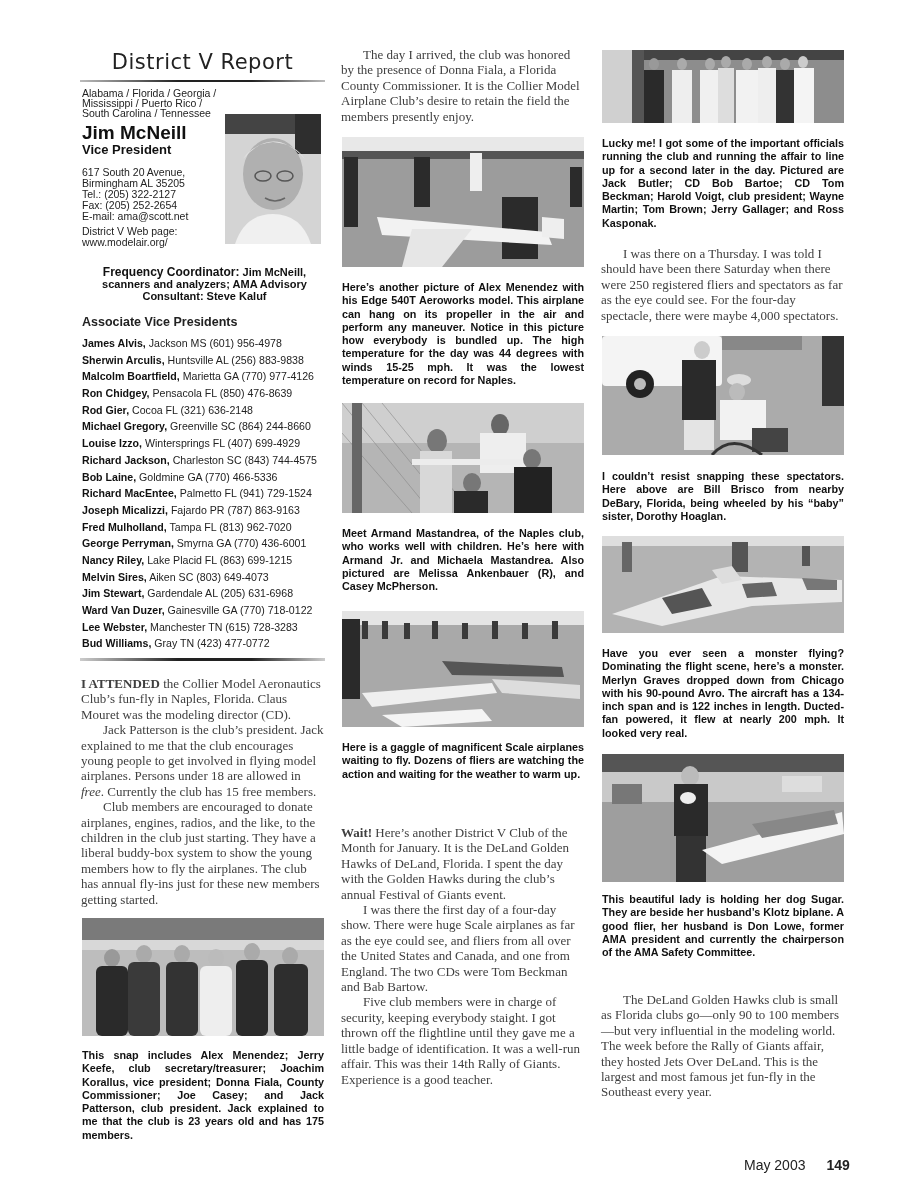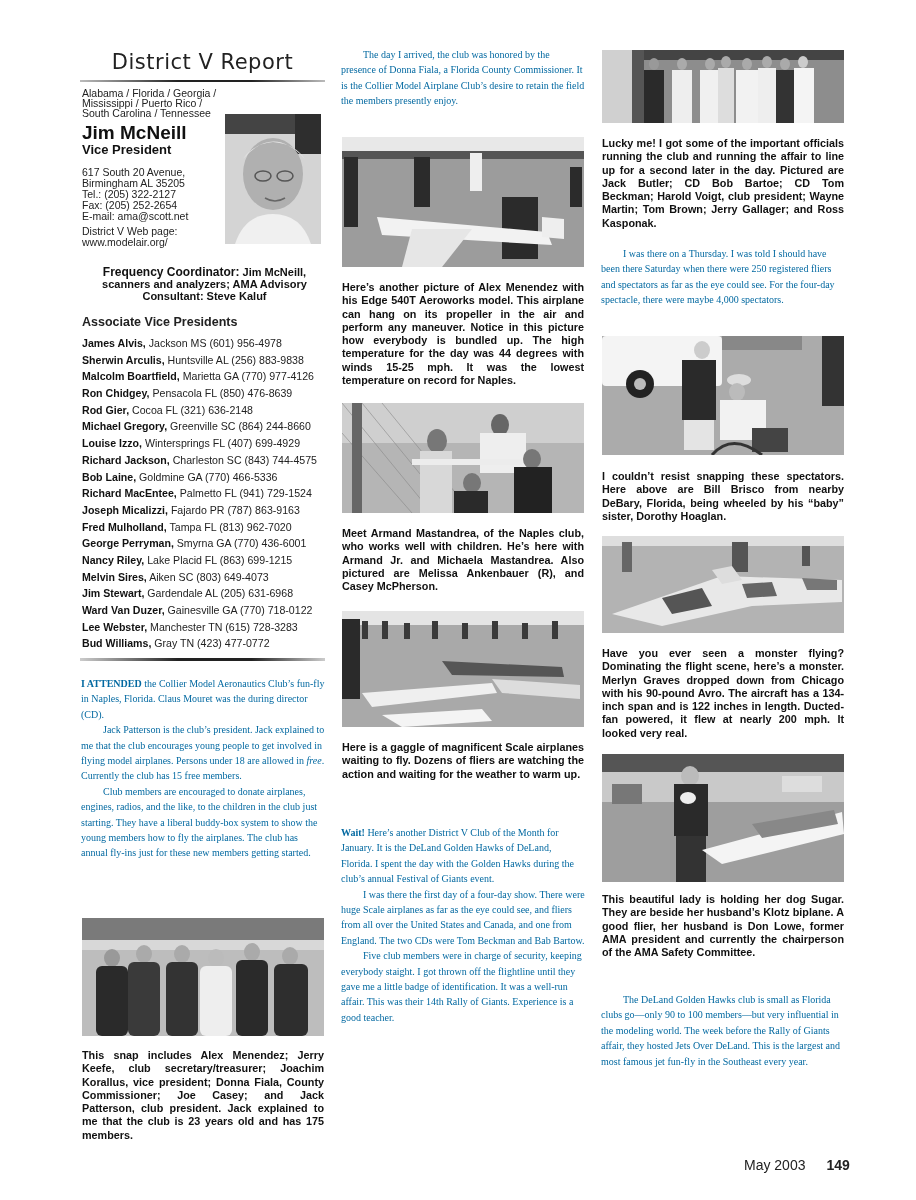--- a/index.html
+++ b/index.html
@@ -56,21 +56,21 @@
     font-family: "Liberation Sans", sans-serif; font-size: 10.6px; color: #222;
   }
   .avp-list li { height: 16.7px; line-height: 16.7px; white-space: nowrap; }
   .avp-list b { color: #111; }
   .bottom-rule {
     position: absolute; left: 80px; top: 658px; width: 245px; height: 3px;
     background: linear-gradient(to right, #ccc, #222 40%, #222 70%, #ccc);
   }
 
   .body-text {
-    position: absolute; font-size: 10px; line-height: 15.4px; color: #0369a1; text-align: left;
+    position: absolute; font-size: 13px; line-height: 15.4px; color: #404040; text-align: left;
   }
   .body-text p { margin: 0; }
   .body-text p.ind { text-indent: 22px; }
   .body-text .lead { font-weight: bold; }
 
   .caption {
     position: absolute; font-family: "Liberation Sans", sans-serif; font-weight: bold;
     font-size: 10.8px; line-height: 13.3px; color: #111; text-align: justify;
   }
 
@@ -146,21 +146,21 @@
   <li><b>Nancy Riley,</b><span> Lake Placid FL  (863) 699-1215</span></li>
   <li><b>Melvin Sires,</b><span> Aiken SC  (803) 649-4073</span></li>
   <li><b>Jim Stewart,</b><span> Gardendale AL  (205) 631-6968</span></li>
   <li><b>Ward Van Duzer,</b><span> Gainesville GA  (770) 718-0122</span></li>
   <li><b>Lee Webster,</b><span> Manchester TN  (615) 728-3283</span></li>
   <li><b>Bud Williams,</b><span> Gray TN  (423) 477-0772</span></li>
 </ul>
 <div class="bottom-rule"></div>
 
 <div class="body-text" style="left:81px; top:676px; width:246px;">
-  <p><span class="lead">I ATTENDED</span><span> the Collier Model Aeronautics Club’s fun-fly in Naples, Florida. Claus Mouret was the during director (CD).</span></p>
+  <p><span class="lead">I ATTENDED</span><span> the Collier Model Aeronautics Club’s fun-fly in Naples, Florida. Claus Mouret was the modeling director (CD).</span></p>
   <p class="ind"><span>Jack Patterson is the club’s president. Jack explained to me that the club encourages young people to get involved in flying model airplanes. Persons under 18 are allowed in </span><em>free</em><span>. Currently the club has 15 free members.</span></p>
   <p class="ind">Club members are encouraged to donate airplanes, engines, radios, and the like, to the children in the club just starting. They have a liberal buddy-box system to show the young members how to fly the airplanes. The club has annual fly-ins just for these new members getting started.</p>
 </div>
 
 <div class="photo" style="left:82px; top:918px; width:242px; height:118px;">
   <svg viewBox="0 0 242 118" preserveAspectRatio="none">
     <rect width="242" height="118" fill="#bdbdbd"></rect>
     <rect y="0" width="242" height="22" fill="#7a7a7a"></rect>
     <rect y="22" width="242" height="10" fill="#d8d8d8"></rect>
     <g fill="#2a2a2a">

